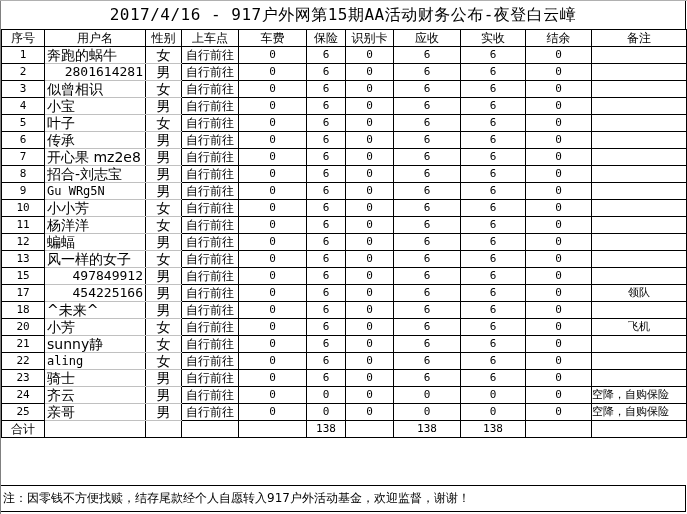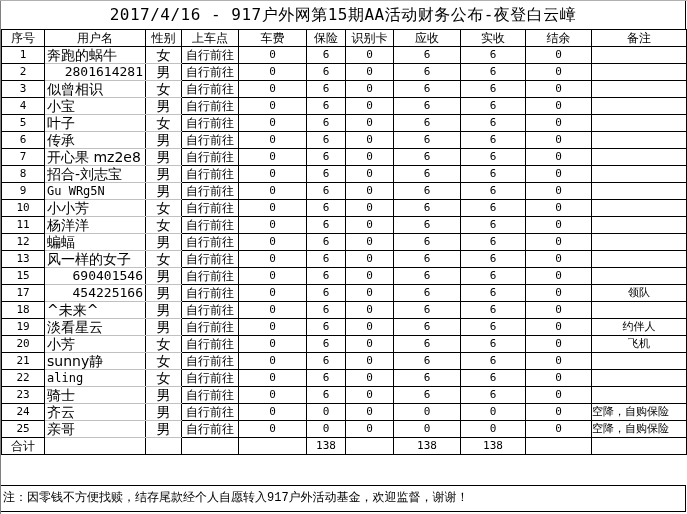--- a/index.html
+++ b/index.html
@@ -21,21 +21,21 @@
   td.name { text-align: left !important; font-size: 14px !important; padding-left: 2px !important; }
   td.name.num { text-align: right !important; font-family: "DejaVu Sans Mono", "Liberation Mono", monospace; font-size: 13px !important; padding-right: 2px !important; }
   td.name.latin { font-family: "DejaVu Sans Mono", "Liberation Mono", monospace; font-size: 12px !important; }
   td.gender { font-size: 14px !important; }
   td.val { font-family: "DejaVu Sans Mono", "Liberation Mono", monospace; font-size: 11px !important; }
   td.remark { font-size: 11px !important; }
   td.remark.left { text-align: left !important; }
   td.seq { font-family: "DejaVu Sans Mono", "Liberation Mono", monospace; font-size: 11px !important; }
   .note { position: absolute; left: 1px; top: 485px; width: 685px; height: 27px; box-sizing: border-box;
           border-top: 1px solid #000; border-right: 1px solid #000; border-bottom: 1px solid #000;
-          font-size: 12px; line-height: 25px; padding-left: 2px; white-space: nowrap; font-family: Liberation Mono, monospace; }
+          font-size: 12px; line-height: 25px; padding-left: 2px; white-space: nowrap; }
 </style>
 </head>
 <body>
 
 <div class="sheet">
   <div class="frame-left"></div>
   <div class="frame-top"></div>
   <div class="title">2017/4/16 - 917户外网第15期AA活动财务公布-夜登白云嶂</div>
 
   <table class="grid">
@@ -230,21 +230,21 @@
           <td class="val">0</td>
           <td class="val">6</td>
           <td class="val">0</td>
           <td class="val">6</td>
           <td class="val">6</td>
           <td class="val">0</td>
           <td class="remark"></td>
         </tr>
         <tr>
           <td class="seq">15</td>
-          <td class="name gl num">690401546</td>
+          <td class="name gl num">497849912</td>
           <td class="gender gl">男</td>
           <td>自行前往</td>
           <td class="val">0</td>
           <td class="val">6</td>
           <td class="val">0</td>
           <td class="val">6</td>
           <td class="val">6</td>
           <td class="val">0</td>
           <td class="remark"></td>
         </tr>
@@ -266,33 +266,20 @@
           <td class="name gl">^未来^</td>
           <td class="gender gl">男</td>
           <td>自行前往</td>
           <td class="val">0</td>
           <td class="val">6</td>
           <td class="val">0</td>
           <td class="val">6</td>
           <td class="val">6</td>
           <td class="val">0</td>
           <td class="remark"></td>
-        </tr>
-        <tr>
-          <td class="seq">19</td>
-          <td class="name gl">淡看星云</td>
-          <td class="gender gl">男</td>
-          <td>自行前往</td>
-          <td class="val">0</td>
-          <td class="val">6</td>
-          <td class="val">0</td>
-          <td class="val">6</td>
-          <td class="val">6</td>
-          <td class="val">0</td>
-          <td class="remark">约伴人</td>
         </tr>
         <tr>
           <td class="seq">20</td>
           <td class="name gl">小芳</td>
           <td class="gender gl">女</td>
           <td>自行前往</td>
           <td class="val">0</td>
           <td class="val">6</td>
           <td class="val">0</td>
           <td class="val">6</td>

